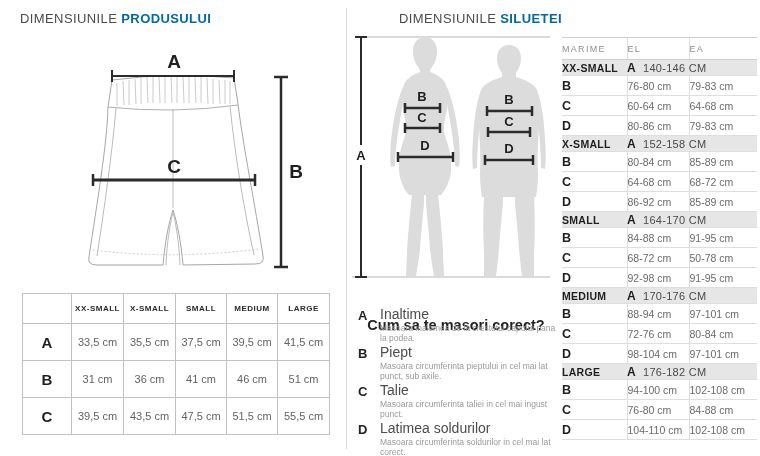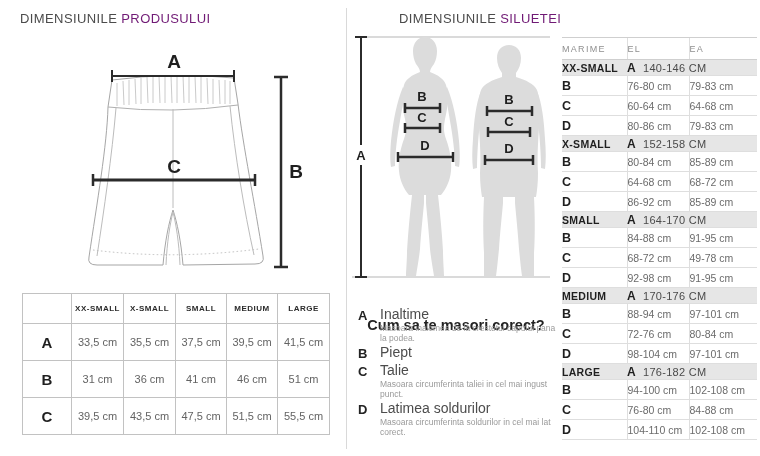--- a/index.html
+++ b/index.html
@@ -2,21 +2,21 @@
 <html><head>
 <meta charset="utf-8">
 <style>
   * { margin:0; padding:0; box-sizing:border-box; }
   html,body { background:#fff; }
   .page { position:relative; width:760px; height:456px; background:#ffffff;
           font-family:"Liberation Sans", sans-serif; overflow:hidden; }
 
   .title { position:absolute; font-size:13px; letter-spacing:.4px; color:#4b4b4b;
            font-weight:400; white-space:nowrap; }
-  .title b { color:#701a75; font-weight:400; }
+  .title b { color:#0369a1; font-weight:700; }
   #title-product { left:20px; top:11px; }
   #title-silhouette { left:360px; top:11px;margin-left:39px; }
 
   #shorts-svg { position:absolute; left:58px; top:45px; }
   #bodies-svg { position:absolute; left:350px; top:33px; }
   svg text { font-family:"Liberation Sans", sans-serif; }
 
   #v-divider { position:absolute; left:346px; top:8px; width:1px; height:441px; background:#d9d9d9; }
 
   
@@ -186,20 +186,21 @@
       <span class="m-letter">A</span>
       <div class="m-body">
         <div class="m-name">Inaltime</div>
         <div class="m-desc">Masoara inaltimea de la crestetul capului pana la podea.</div>
       </div>
     </div>
     <div class="m-item">
       <span class="m-letter">B</span>
       <div class="m-body">
         <div class="m-name">Piept</div>
+        <div class="m-desc">Masoara circumferinta pieptului in cel mai lat punct, sub axile.</div>
       </div>
     </div>
     <div class="m-item">
       <span class="m-letter">C</span>
       <div class="m-body">
         <div class="m-name">Talie</div>
         <div class="m-desc">Masoara circumferinta taliei in cel mai ingust punct.</div>
       </div>
     </div>
     <div class="m-item">
@@ -269,21 +270,21 @@
       <td class="brange" colspan="2"><b>A</b><span>164-170 CM</span></td>
     </tr>
     <tr class="data">
       <td class="dlabel">B</td>
       <td class="dval vb">84-88 cm</td>
       <td class="dval vb">91-95 cm</td>
     </tr>
     <tr class="data">
       <td class="dlabel">C</td>
       <td class="dval vb">68-72 cm</td>
-      <td class="dval vb">49-78 cm</td>
+      <td class="dval vb">50-78 cm</td>
     </tr>
     <tr class="data">
       <td class="dlabel">D</td>
       <td class="dval vb">92-98 cm</td>
       <td class="dval vb">91-95 cm</td>
     </tr>
 
     <tr class="band">
       <td class="bsize">MEDIUM</td>
       <td class="brange" colspan="2"><b>A</b><span>170-176 CM</span></td>

